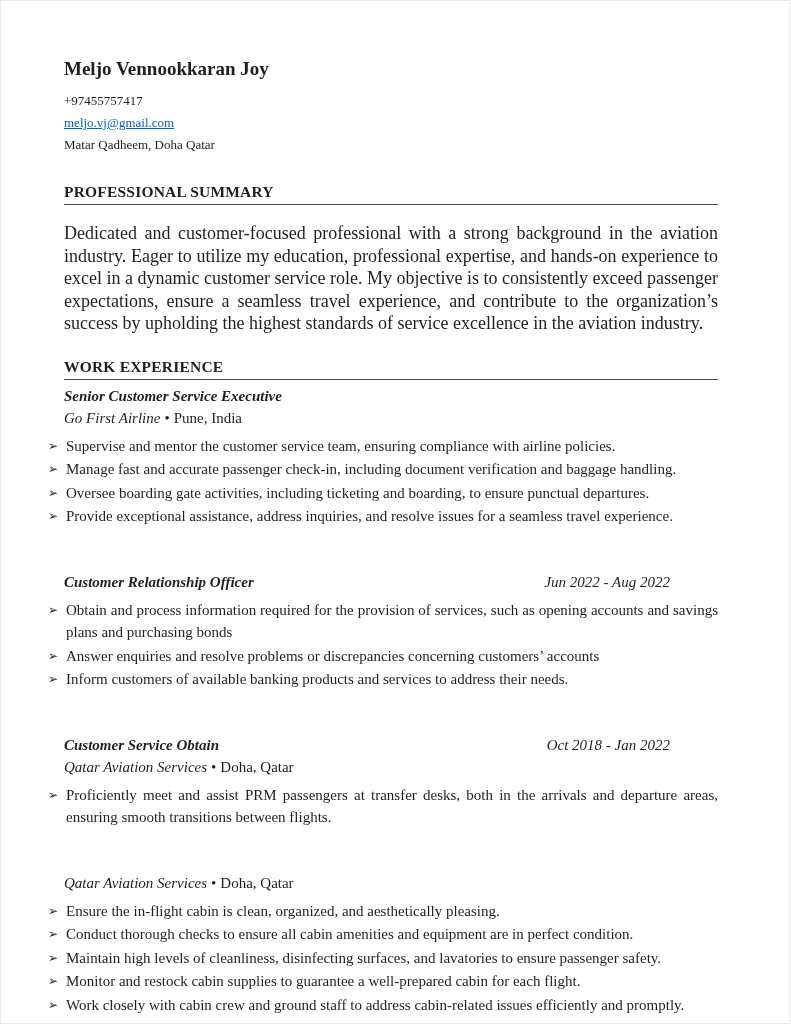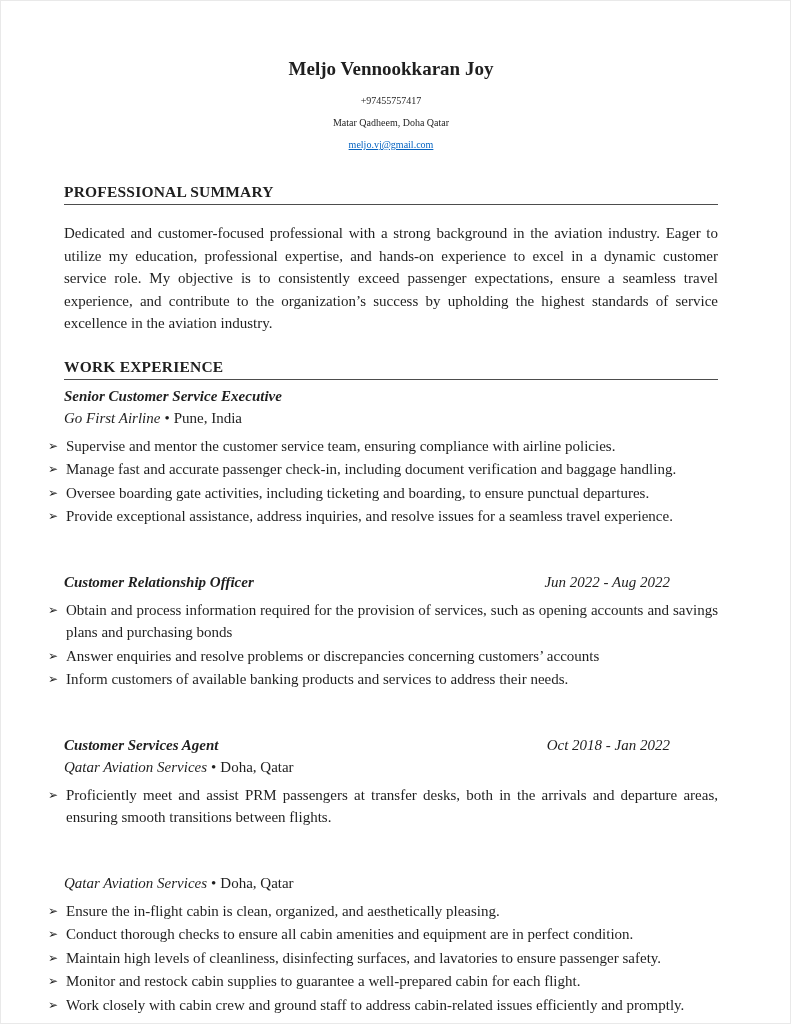--- a/index.html
+++ b/index.html
@@ -12,46 +12,46 @@
   .page {
     position: relative;
     width: 791px;
     height: 1024px;
     background: #ffffff;
     border: 1px solid #e9e9e9;
     padding: 56px 72px 30px 63px;
     overflow: hidden;
   }
   
-  .resume-header { text-align: center; }
+  .resume-header { }
   .candidate-name {
     font-size: 19px;
     font-weight: bold;
     line-height: 24px;
     margin-bottom: 9px;
   }
-  .contact-line { font-size: 10px; line-height: 22px; }
+  .contact-line { font-size: 13px; line-height: 22px; }
   a.email-link {
     color: var(--link-color, #0563C1);
     text-decoration: underline;
     cursor: pointer;
   }
   
   .section-heading {
     font-size: 15.5px;
     font-weight: bold;
     letter-spacing: 0.2px;
     line-height: 19px;
     padding-bottom: 3px;
     border-bottom: 1.6px solid var(--rule-color, #4d4d4d);
   }
   .summary-section { margin-top: 26px; }
   .summary-text {
     margin-top: 17px;
-    font-size: 15px;
+    font-size: 18px;
     line-height: 22.5px;
     text-align: justify;
   }
   .experience-section { margin-top: 22px; }
   
   .job { margin-top: 44px; }
   .job:first-child { margin-top: 6px; }
   .job-title-row {
     display: flex;
     justify-content: space-between;
@@ -82,24 +82,24 @@
   .bullet-text { flex: 1; text-align: justify; }
 </style>
 </head>
 <body>
 
 <div class="page">
 
   <header class="resume-header">
     <h1 class="candidate-name">Meljo Vennookkaran Joy</h1>
     <div class="contact-line">+97455757417</div>
-    <div class="contact-line">Matar Qadheem, Doha Qatar</div>
     <div class="contact-line">
       <a class="email-link">meljo.vj@gmail.com</a>
     </div>
+    <div class="contact-line">Matar Qadheem, Doha Qatar</div>
   </header>
 
   <section class="summary-section">
     <h2 class="section-heading">PROFESSIONAL SUMMARY</h2>
     <p class="summary-text">Dedicated and customer-focused professional with a strong background in the aviation industry. Eager to utilize my education, professional expertise, and hands-on experience to excel in a dynamic customer service role. My objective is to consistently exceed passenger expectations, ensure a seamless travel experience, and contribute to the organization’s success by upholding the highest standards of service excellence in the aviation industry.</p>
   </section>
 
   <section class="experience-section">
     <h2 class="section-heading">WORK EXPERIENCE</h2>
     <div id="jobs">
@@ -151,21 +151,21 @@
 
   <li class="bullet">
     <span class="marker">➢</span>
     <span class="bullet-text">Inform customers of available banking products and services to address their needs.</span>
   </li>
 </ul>
   </article>
 
   <article class="job">
     <div class="job-title-row">
-      <span class="job-title">Customer Services Agent</span>
+      <span class="job-title">Customer Service Obtain</span>
       <span class="job-dates">Oct 2018 - Jan 2022</span>
     </div>
     <div class="job-company-row">
       <span class="job-company">Qatar Aviation Services</span><span class="sep">•</span><span class="job-location">Doha, Qatar</span>
     </div>
     <ul class="bullets">
   <li class="bullet">
     <span class="marker">➢</span>
     <span class="bullet-text">Proficiently meet and assist PRM passengers at transfer desks, both in the arrivals and departure areas, ensuring smooth transitions between flights.</span>
   </li>

